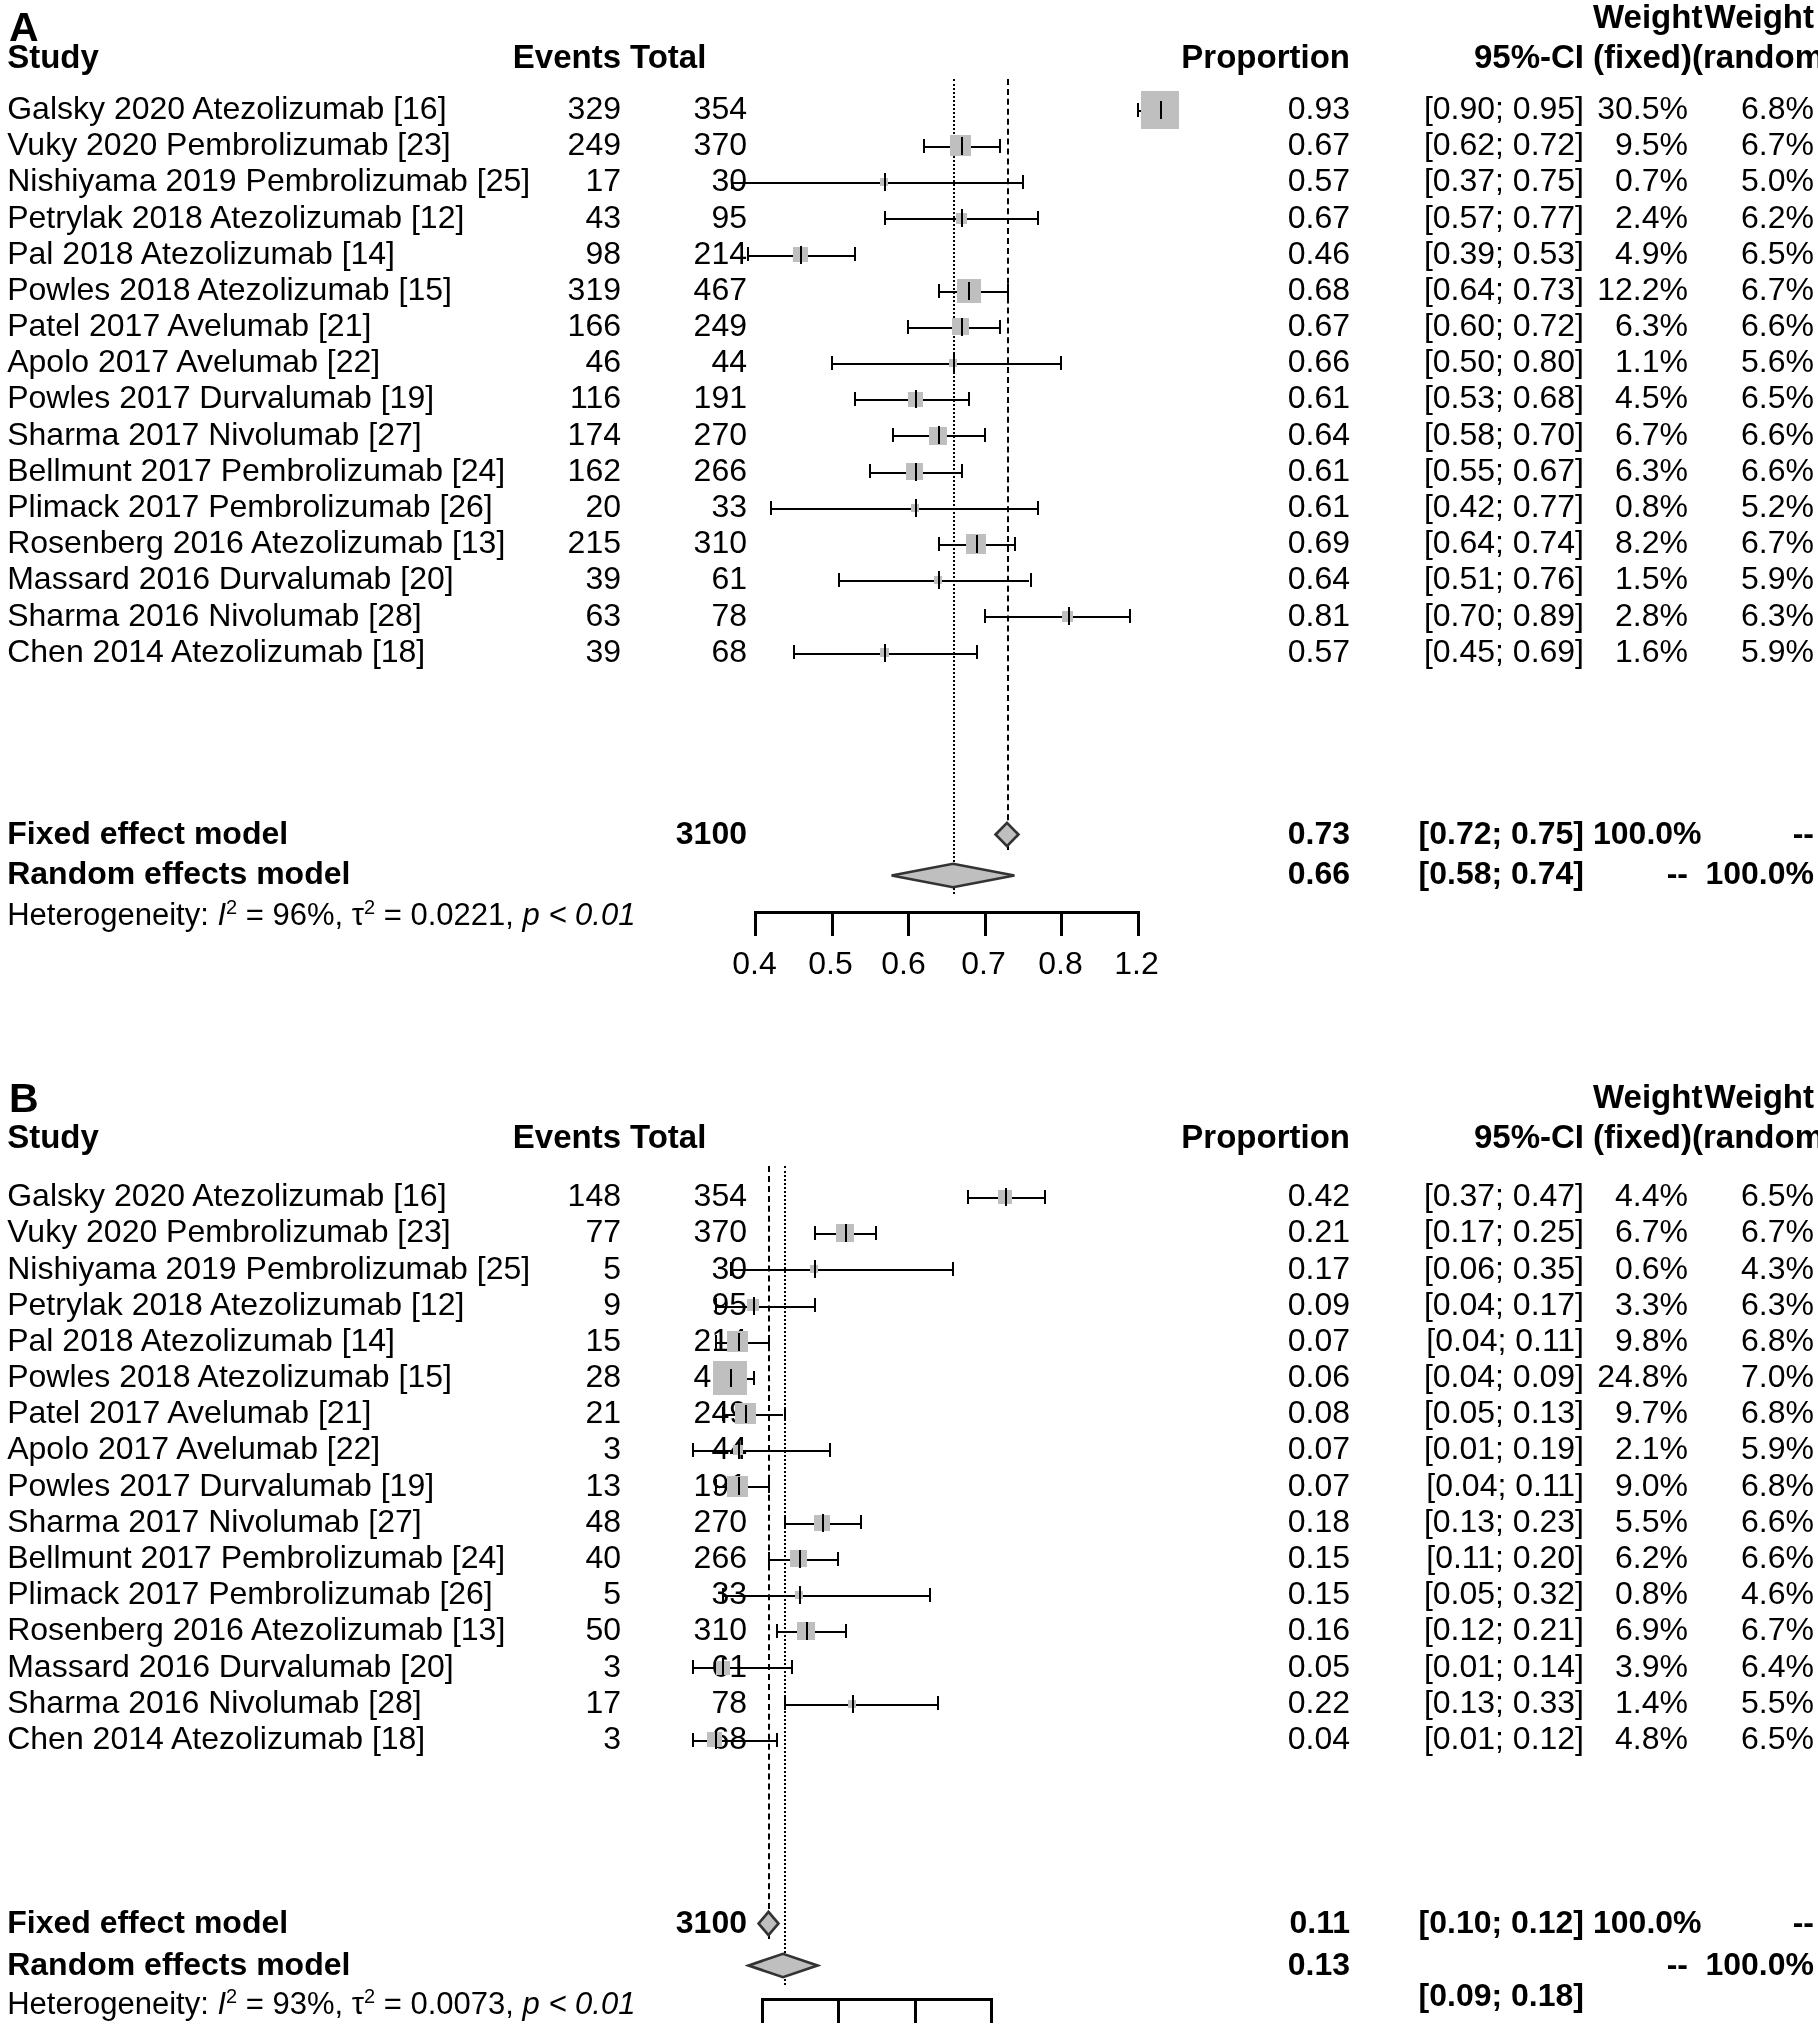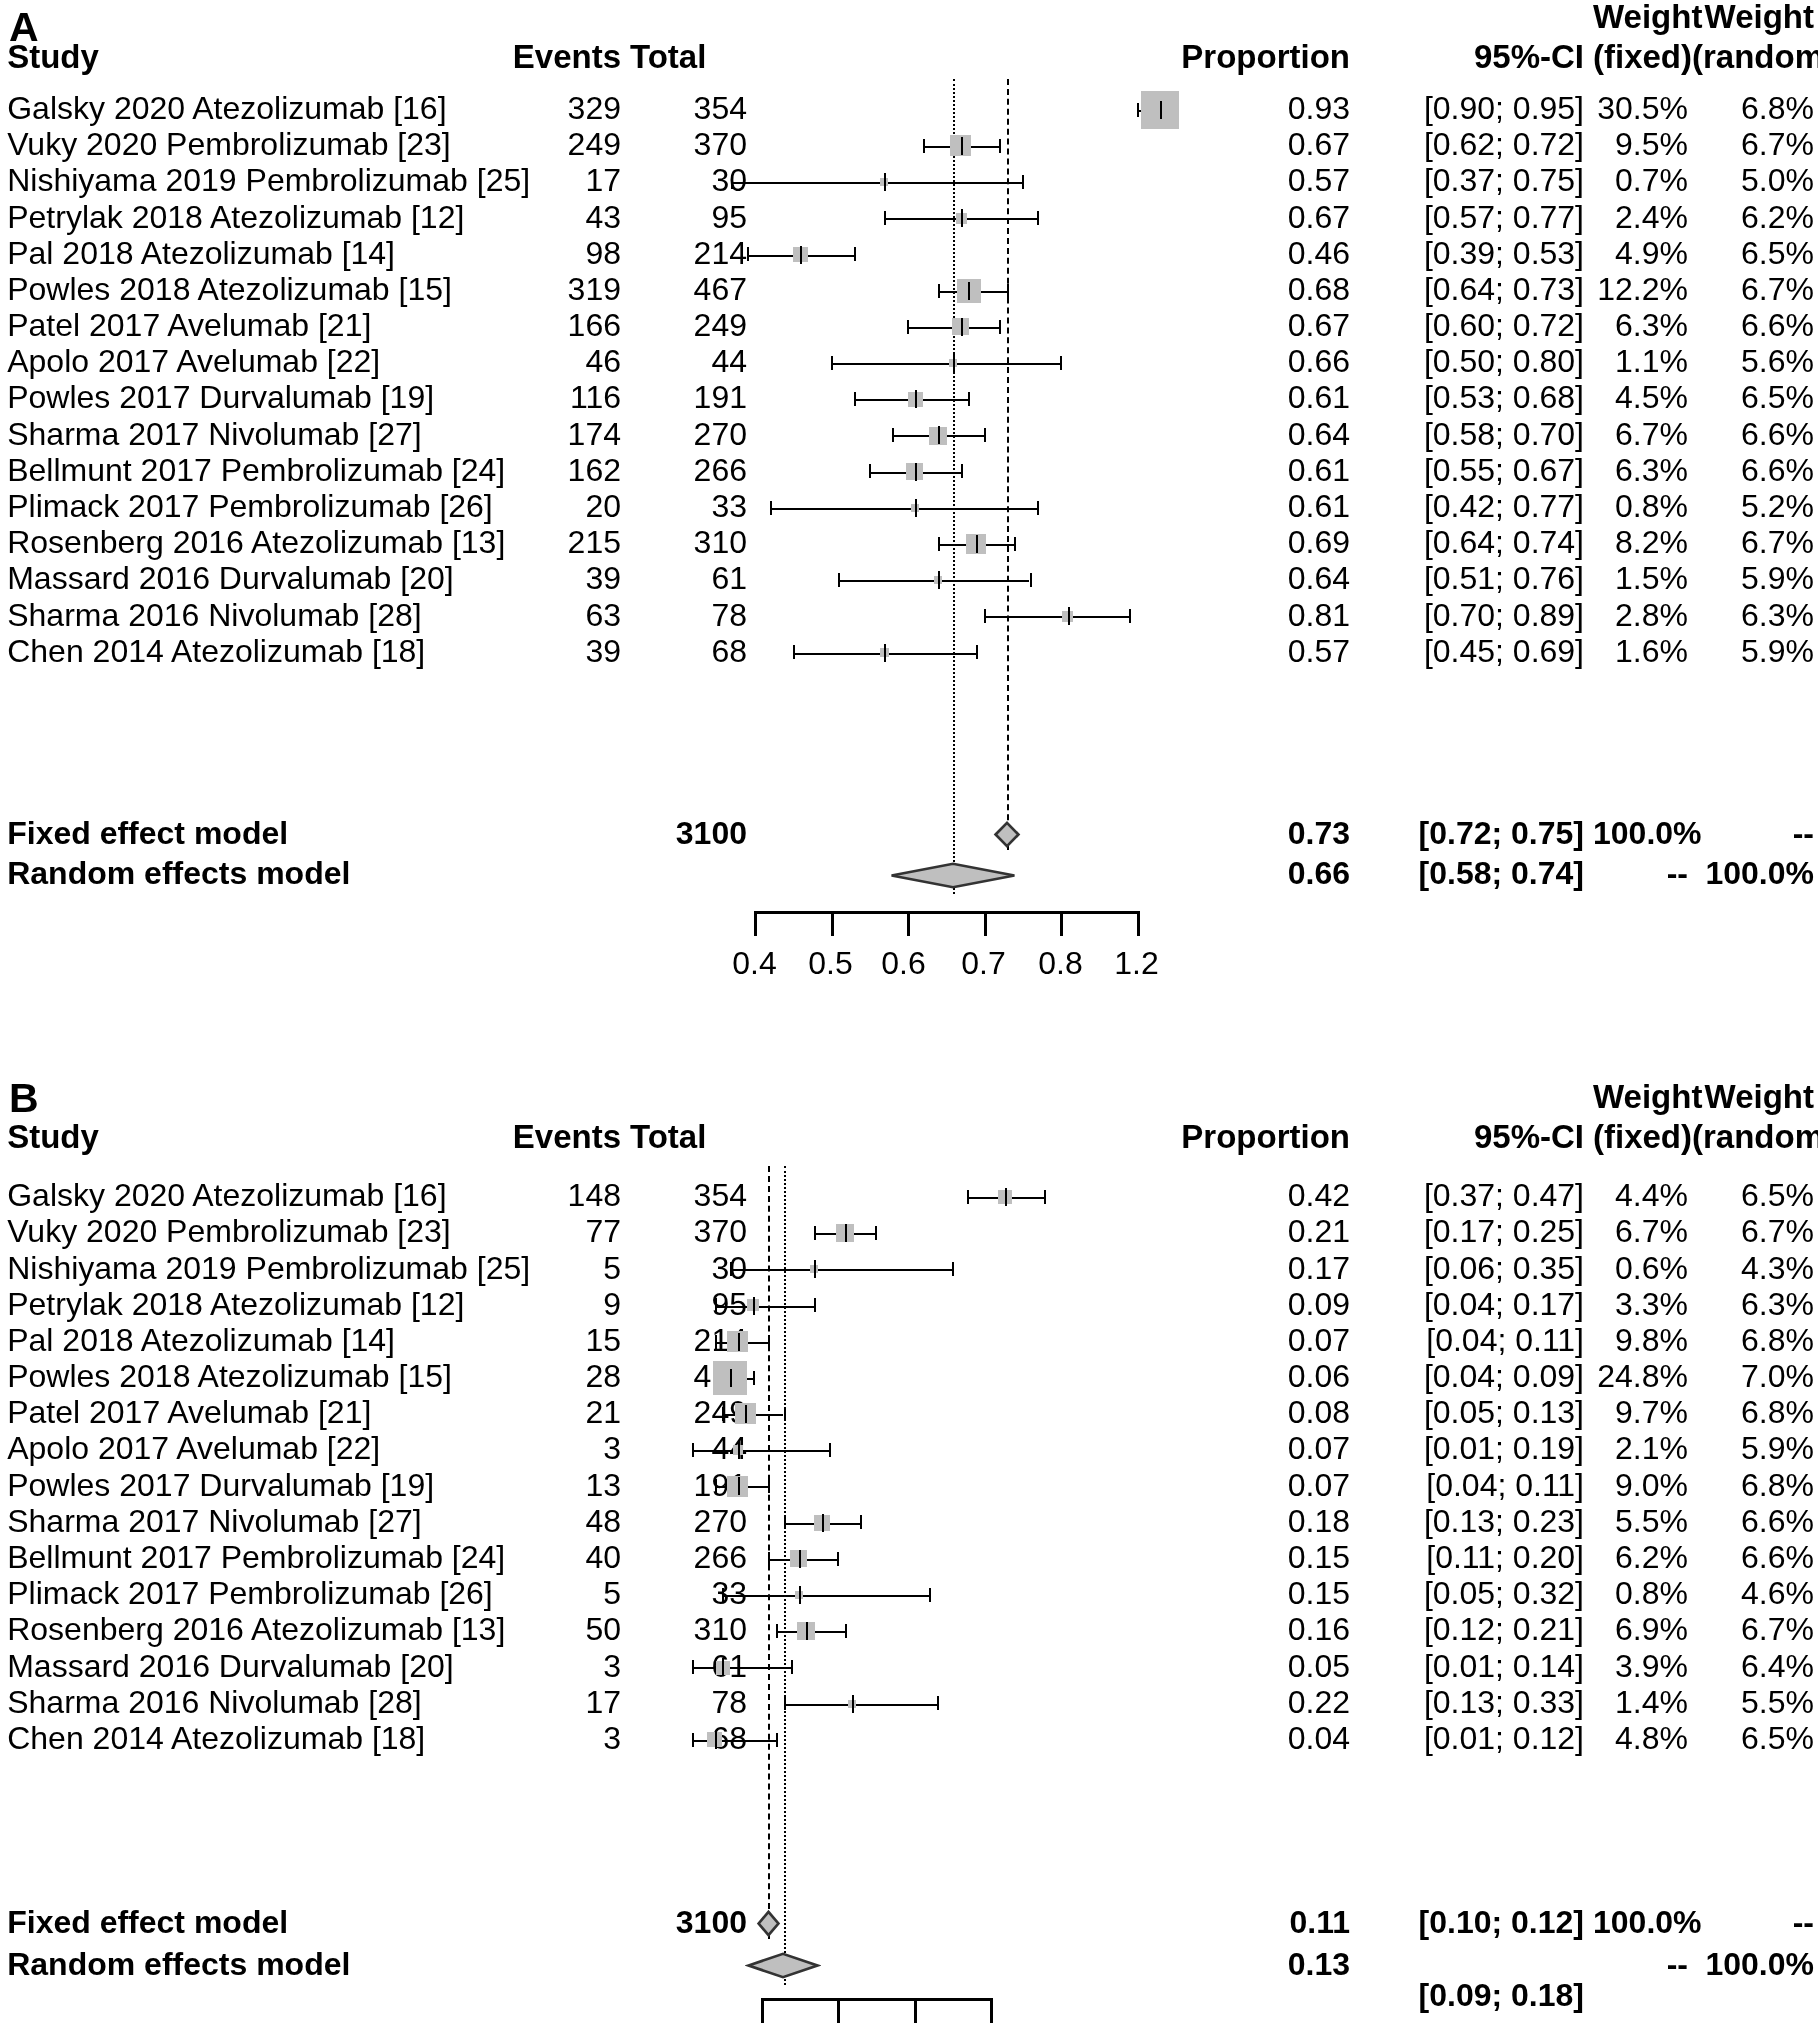--- a/index.html
+++ b/index.html
@@ -261,20 +261,21 @@
     <div class="atick" style="left:831px;top:911px;height:25px"></div>
     <div class="alab" style="left:790px;top:945px;width:81px">0.5</div>
     <div class="atick" style="left:907px;top:911px;height:25px"></div>
     <div class="alab" style="left:863px;top:945px;width:81px">0.6</div>
     <div class="atick" style="left:984px;top:911px;height:25px"></div>
     <div class="alab" style="left:943px;top:945px;width:81px">0.7</div>
     <div class="atick" style="left:1060px;top:911px;height:25px"></div>
     <div class="alab" style="left:1020px;top:945px;width:81px">0.8</div>
     <div class="atick" style="left:1137px;top:911px;height:25px"></div>
     <div class="alab" style="left:1096px;top:945px;width:81px">1.2</div>
+    <div class="het" style="left:7.2px;top:896px">Heterogeneity: <span class="it">I</span><sup>2</sup> = 96%, τ<sup>2</sup> = 0.0221, <span class="it">p &lt; 0.01</span></div>
   </div>
 <div id="panelB" class="panel" style="top: 1071px; height: 954px; position: absolute;">
     <div class="panel-letter" style="top:3.6px">B</div>
     <div class="hdr col-study" style="top:47px">Study</div>
     <div class="hdr col-events" style="top:47px">Events</div>
     <div class="hdr" style="left:630px;top:47px">Total</div>
     <div class="hdr col-prop" style="top:47px">Proportion</div>
     <div class="hdr col-ci" style="top:47px">95%-CI</div>
     <div class="hdr col-wf" style="top:7.2px">Weight</div>
     <div class="hdr col-wf" style="top:47px">(fixed)</div>
@@ -489,14 +490,15 @@
       <polygon points="4,17 15,4 26,17 15,30" fill="#bfbfbf" stroke="#333" stroke-width="3"></polygon>
     </svg>
     <svg style="position:absolute;left:745px;top:879px" width="76" height="31" viewBox="0 0 84.5 34">
       <polygon points="4,17 42.25,4 80.5,17 42.25,30" fill="#bfbfbf" stroke="#333" stroke-width="3"></polygon>
     </svg>
     <div class="axis" style="left:761px;top:927px;width:230px"></div>
     <div class="atick" style="left:761px;top:927px;height:25px"></div>
     <div class="atick" style="left:837px;top:927px;height:25px"></div>
     <div class="atick" style="left:914px;top:927px;height:25px"></div>
     <div class="atick" style="left:990px;top:927px;height:25px"></div>
+    <div class="het" style="left:7.2px;top:914px">Heterogeneity: <span class="it">I</span><sup>2</sup> = 93%, τ<sup>2</sup> = 0.0073, <span class="it">p &lt; 0.01</span></div>
   </div>
 
 
 </body></html>

